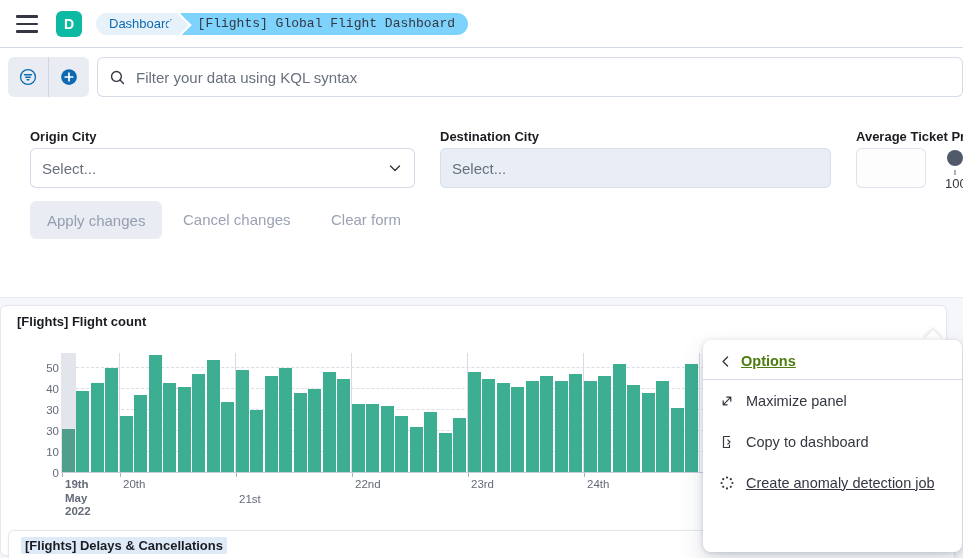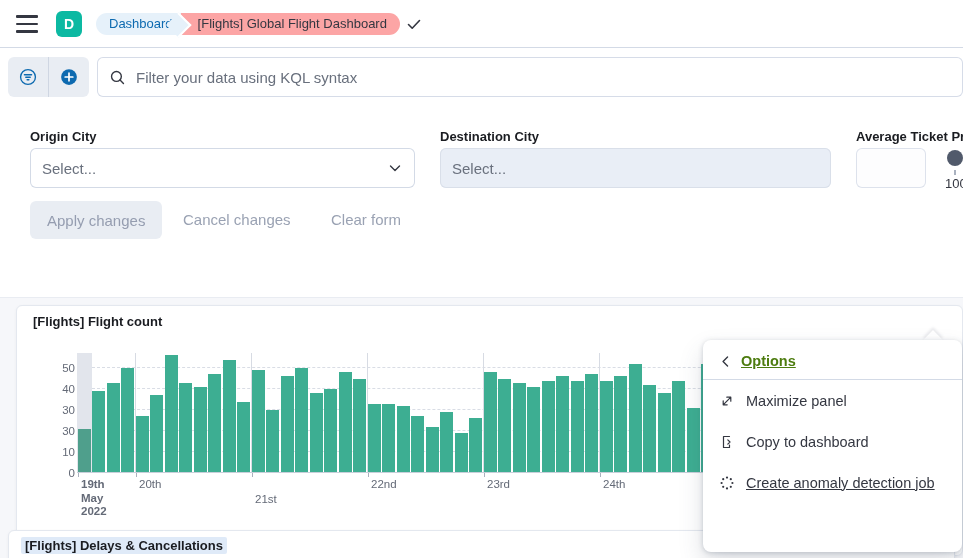--- a/index.html
+++ b/index.html
@@ -12,22 +12,22 @@
   #topbar { left:0; top:0; width:963px; height:48px; background:#fff; border-bottom:1px solid #d3dae6; }
   #hamburger { left:16px; top:15px; width:22px; height:18px; cursor:pointer; }
   #hamburger div { height:2.5px; background:#343741; border-radius:1px; margin-bottom:5px; }
   #space-avatar { left:56px; top:11px; width:26px; height:26px; border-radius:6px; background:#0cb9a2;
     color:#fff; font-weight:bold; font-size:14px; display:flex; align-items:center; justify-content:center; }
   #crumbs { left:96px; top:13px; height:22px; display:flex; align-items:stretch; font-size:13px; }
   .crumb1 { position:relative; background:#e6f1fa; color:#0d6ab0; border-radius:12px 0 0 12px;
     padding:0 8px 0 13px; line-height:22px; font-weight:500; z-index:2; }
   .crumb1:after { content:""; position:absolute; right:-7px; top:3.2px; width:15.5px; height:15.5px;
     background:#e6f1fa; transform:rotate(45deg); border-top:2.5px solid #fff; border-right:2.5px solid #fff; }
-  .crumb2 { background:#fca5a5; color:#343741; border-radius:0 12px 12px 0; padding:0 13px 0 17px;
-    line-height:22px; z-index:1; }
+  .crumb2 { background:#7dd3fc; color:#343741; border-radius:0 12px 12px 0; padding:0 13px 0 17px;
+    line-height:22px; z-index:1;font-family:Liberation Mono, monospace; }
   #crumb-check { left:406px; top:16px; }
 
   
   #filter-row { left:0; top:49px; width:963px; height:56px; background:#fff; }
   #filter-group { left:8px; top:8px; width:81px; height:40px; background:#e9edf3; border-radius:6px;
     display:flex; align-items:center; }
   .fg-btn { width:40px; height:40px; display:flex; align-items:center; justify-content:center; cursor:pointer; }
   #fg-divider { width:1px; height:40px; background:#cfd6e2; }
   #kql-input { left:97px; top:8px; width:866px; height:40px; background:#fff; border-radius:6px;
     box-shadow:inset 0 0 0 1px #d6dce8; display:flex; align-items:center; padding:0 12px; }
@@ -52,21 +52,21 @@
     font-family:inherit; cursor:pointer; }
   .text-btn { position:absolute; top:96px; height:38px; line-height:38px; font-size:15px; font-weight:500;
     color:#9aa2b3; cursor:pointer; background:none; border:none; font-family:inherit; }
   #cancel-btn { left:183px; }
   #clear-btn { left:331px; }
 
   
   #page-bg { left:0; top:298px; width:963px; height:260px; background:#f6f7fa; }
   .panel { position:absolute; background:#fff; border:1px solid #e4e8ef; border-radius:6px;
     box-shadow:0 1px 3px rgba(60,70,90,0.06); }
-  #panel-flights { left:16px; top:305px; width:947px; height:251px; }
+  #panel-flights { left:0; top:305px; width:947px; height:251px; }
   #panel-delays { left:8px; top:530px; width:947px; height:60px; }
   .panel-title { position:absolute; left:16px; top:8px; font-size:13px; font-weight:bold; color:#1a1c21;
     cursor:pointer; }
   #panel-delays .panel-title { background:#dfeaf8; border-radius:2px; padding:1px 4px; left:12px; top:6px; }
 
   
   #y-axis { position:absolute; left:20px; top:47px; width:38px; height:120px; }
   #y-axis span { position:absolute; right:0; font-size:11.5px; color:#646a77; }
   #plot { position:absolute; left:60px; top:47px; width:879px; height:120px; overflow:hidden; }
   .hgrid { position:absolute; left:0; right:0; height:0; border-top:1px dashed #d9dde5; }

